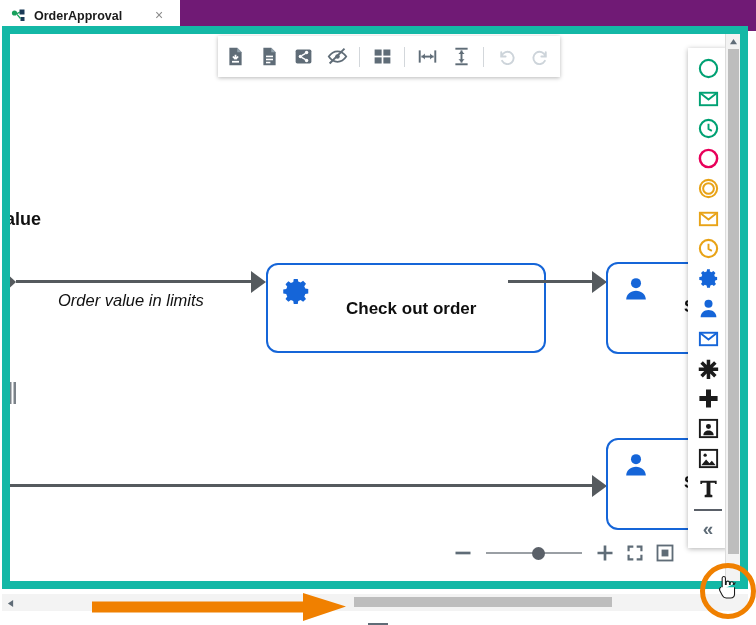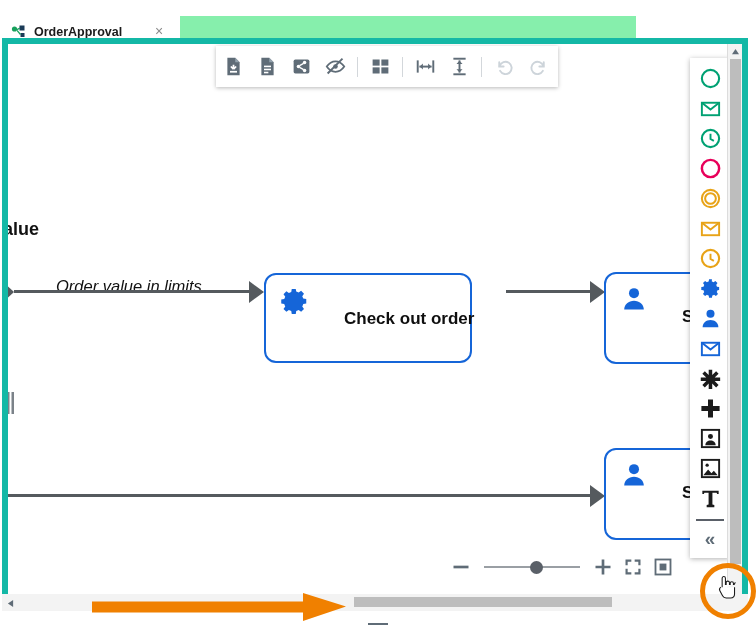--- a/index.html
+++ b/index.html
@@ -5,45 +5,45 @@
   * { box-sizing: border-box; margin: 0; padding: 0; }
   html, body {
     width: 756px; height: 625px;
     background: #ffffff;
     font-family: "Liberation Sans", sans-serif;
     overflow: hidden;
   }
 
   
   #tabbar {
-    position: absolute; left: 0; top: 16px; width: 636px; height: 31px;
-    background: #86efac;
+    position: absolute; left: 0; top: 0; width: 756px; height: 31px;
+    background: #701a75;
   }
   #tab {
     position: absolute; left: 0; top: 0; width: 180px; height: 31px;
     background: #ffffff;
     display: flex; align-items: center;
     padding-left: 11px;
   }
   #tab-icon { width: 16px; height: 16px; position: relative; flex: 0 0 16px; }
   #tab-label {
     font-size: 12.5px; font-weight: bold; color: #1b1b1b;
     margin-left: 7px; white-space: nowrap;
   }
   #tab-close {
     position: absolute; right: 14px; top: 8px;
     width: 14px; height: 14px; color: #8a8a8a; font-size: 14px;
     line-height: 14px; text-align: center; cursor: pointer;
   }
 
   
   #editor {
-    position: absolute; left: 2px; top: 38px;
+    position: absolute; left: 2px; top: 26px;
     width: 746px; height: 563px;
-    border: 6px solid #14b8a6;
+    border: 8px solid #14b8a6;
     background: #701a75;
   }
   #canvas {
     position: absolute; left: 0; top: 0; right: 0; bottom: 0;
     background: #ffffff; overflow: hidden;
   }
 
   
   #toolbar {
     position: absolute; left: 208px; top: 2px;
@@ -60,20 +60,21 @@
   .tb-sep {
     width: 1px; height: 20px; background: #d3d7db; margin: 0 5px;
   }
   .tb-icon { width: 21px; height: 21px; display: block; }
 
   
   .edge-label {
     position: absolute;
     font-style: italic; font-size: 16.5px; color: #111111;
     white-space: nowrap;
+    margin-top: 24px;
   }
   #clipped-title {
     position: absolute; left: -5px; top: 175px;
     font-size: 18px; font-weight: bold; color: #111111;
   }
   .conn { position: absolute; height: 3px; background: #555a5e; }
   .arrowhead {
     position: absolute; width: 0; height: 0;
     border-top: 11px solid transparent;
     border-bottom: 11px solid transparent;
@@ -190,21 +191,21 @@
 <div id="editor">
   <div id="canvas">
 
     <div id="clipped-title">alue</div>
 
     <div class="edge-label" style="left:48px; top:233px;">Order value in limits</div>
     <div class="arrow-stub" style="left:-4px; top:239px;"></div>
     <div class="conn" style="left:6px; top:246px; width:240px;"></div>
     <div class="arrowhead" style="left:241px; top:237px;"></div>
 
-    <div class="node" style="left:256px; top:229px; width:208px; height:90px;">
+    <div class="node" style="left:256px; top:229px; width:280px; height:90px;">
       <span class="node-icon">
         <svg width="30" height="30" viewBox="0 0 24 24" fill="#1565d8">
           <path d="M12 8.2a3.8 3.8 0 1 0 0 7.6 3.8 3.8 0 0 0 0-7.6zm0 5.6a1.8 1.8 0 1 1 0-3.6 1.8 1.8 0 0 1 0 3.6z"></path>
           <path d="M21 13.6v-3.2l-2.4-.4a6.9 6.9 0 0 0-.8-1.9l1.4-2-2.3-2.3-2 1.4a6.9 6.9 0 0 0-1.9-.8L12.6 2.4H9.4L9 4.8a6.9 6.9 0 0 0-1.9.8l-2-1.4-2.3 2.3 1.4 2a6.9 6.9 0 0 0-.8 1.9l-2.4.4v3.2l2.4.4c.18.67.45 1.3.8 1.9l-1.4 2 2.3 2.3 2-1.4c.6.35 1.23.62 1.9.8l.4 2.4h3.2l.4-2.4c.67-.18 1.3-.45 1.9-.8l2 1.4 2.3-2.3-1.4-2c.35-.6.62-1.23.8-1.9l2.4-.4z"></path>
         </svg>
       </span>
       <span class="node-label" style="left:78px; top:34px;">Check out order</span>
     </div>
 
     <div class="conn" style="left:498px; top:246px; width:86px;"></div>

